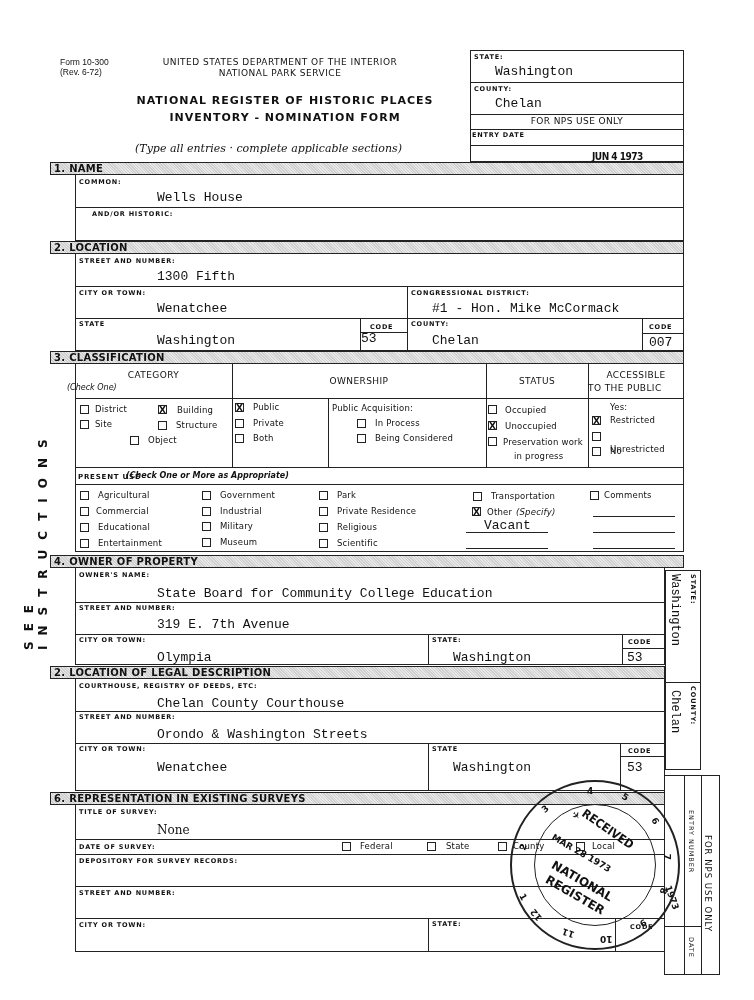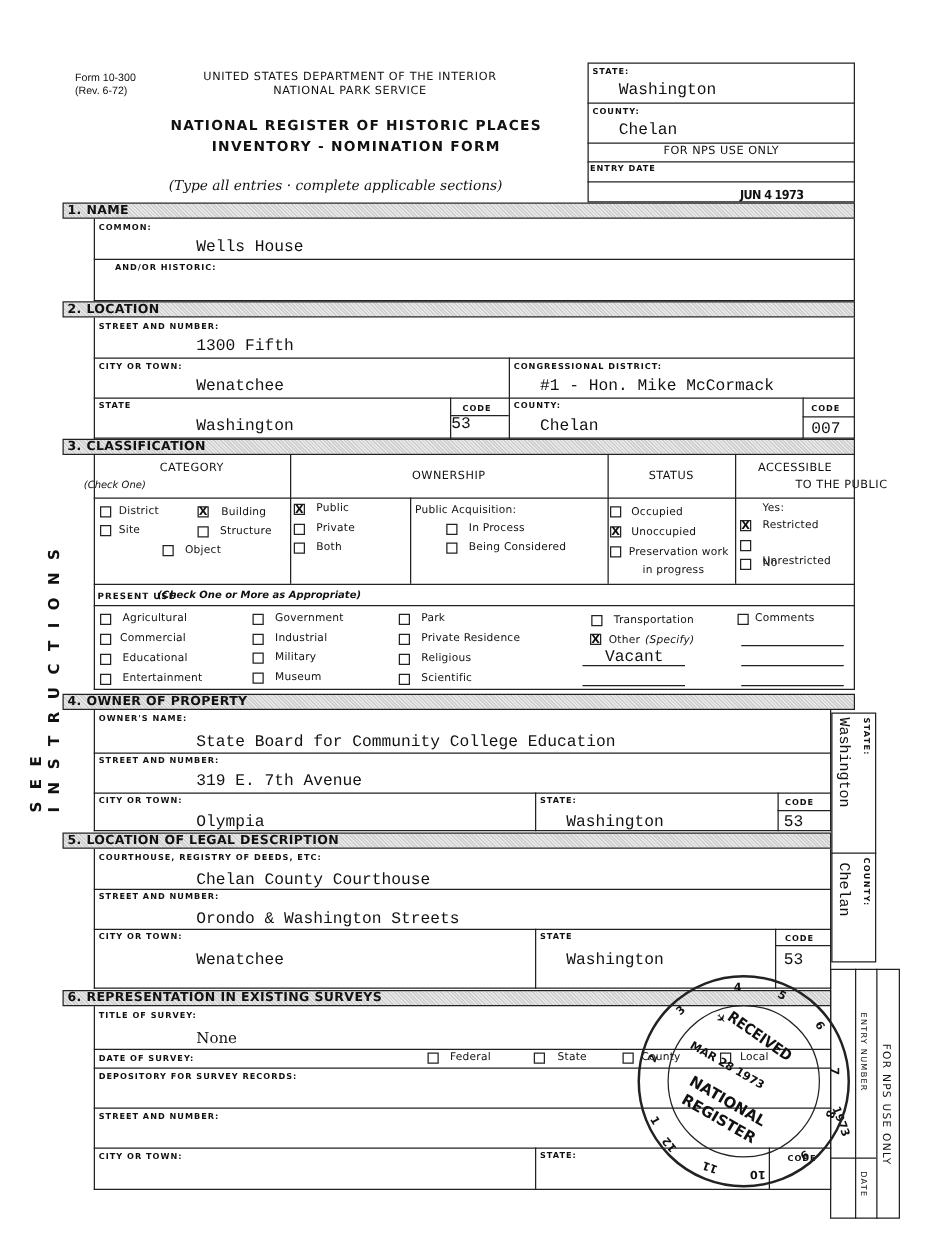--- a/index.html
+++ b/index.html
@@ -95,21 +95,21 @@
 <div class="vl" style="left:328px;top:398px;height:69px;"></div>
 <div class="hl" style="left:75px;top:398px;width:609px;"></div>
 <div class="hl" style="left:75px;top:467px;width:609px;"></div>
 <div class="hl" style="left:75px;top:484px;width:609px;"></div>
 
 <div class="abs" style="left:75px;top:370px;width:157px;text-align:center;font-size:9px;letter-spacing:0.4px;">CATEGORY</div>
 <div class="abs ital" style="left:67px;top:383px;width:157px;font-size:8px;">(Check One)</div>
 <div class="abs" style="left:232px;top:376px;width:254px;text-align:center;font-size:9px;letter-spacing:0.4px;">OWNERSHIP</div>
 <div class="abs" style="left:486px;top:376px;width:102px;text-align:center;font-size:9px;letter-spacing:0.4px;">STATUS</div>
 <div class="abs" style="left:588px;top:370px;width:96px;text-align:center;font-size:9px;letter-spacing:0.4px;">ACCESSIBLE</div>
-<div class="abs" style="left:588px;top:383px;width:96px;text-align:right;font-size:9px;letter-spacing:0.4px;padding-left:26px;">TO THE PUBLIC</div>
+<div class="abs" style="left:588px;top:383px;width:96px;text-align:left;font-size:9px;letter-spacing:0.4px;">TO THE PUBLIC</div>
 
 <div class="cb" style="left:80px;top:405px;"></div>
 <div class="cbl" style="left:95px;top:404px;">District</div>
 <div class="cb" style="left:158px;top:405px;">X</div>
 <div class="cbl" style="left:177px;top:405px;">Building</div>
 <div class="cb" style="left:80px;top:420px;"></div>
 <div class="cbl" style="left:95px;top:419px;">Site</div>
 <div class="cb" style="left:158px;top:421px;"></div>
 <div class="cbl" style="left:176px;top:420px;">Structure</div>
 <div class="cb" style="left:130px;top:436px;"></div>
@@ -209,21 +209,21 @@
 <div class="val" style="left:627px;top:650px;">53</div>
 
 <div class="box" style="left:665px;top:570px;width:36px;height:200px;"></div>
 <div class="hl" style="left:665px;top:682px;width:36px;"></div>
 <div class="side" style="left:668px;top:574px;font-family:'Liberation Mono',monospace;font-size:12px;">Washington</div>
 <div class="side" style="left:689px;top:574px;font-size:6.5px;font-weight:bold;letter-spacing:1px;">STATE:</div>
 <div class="side" style="left:668px;top:690px;font-family:'Liberation Mono',monospace;font-size:12px;">Chelan</div>
 <div class="side" style="left:689px;top:686px;font-size:6.5px;font-weight:bold;letter-spacing:1px;">COUNTY:</div>
 
 <div class="sec" style="top:666px;width:615px;">
-    <span>5. LOCATION OF LEGAL DESCRIPTION</span>
+    <span>2. LOCATION OF LEGAL DESCRIPTION</span>
   </div>
 <div class="box" style="left:75px;top:679px;width:590px;height:112px;border-top:none;"></div>
 <div class="lbl" style="left:79px;top:682px;">COURTHOUSE, REGISTRY OF DEEDS, ETC:</div>
 <div class="val" style="left:157px;top:696px;">Chelan County Courthouse</div>
 <div class="hl" style="left:75px;top:711px;width:590px;"></div>
 <div class="lbl" style="left:79px;top:713px;">STREET AND NUMBER:</div>
 <div class="val" style="left:157px;top:727px;">Orondo &amp; Washington Streets</div>
 <div class="hl" style="left:75px;top:743px;width:590px;"></div>
 <div class="lbl" style="left:79px;top:745px;">CITY OR TOWN:</div>
 <div class="val" style="left:157px;top:760px;">Wenatchee</div>

